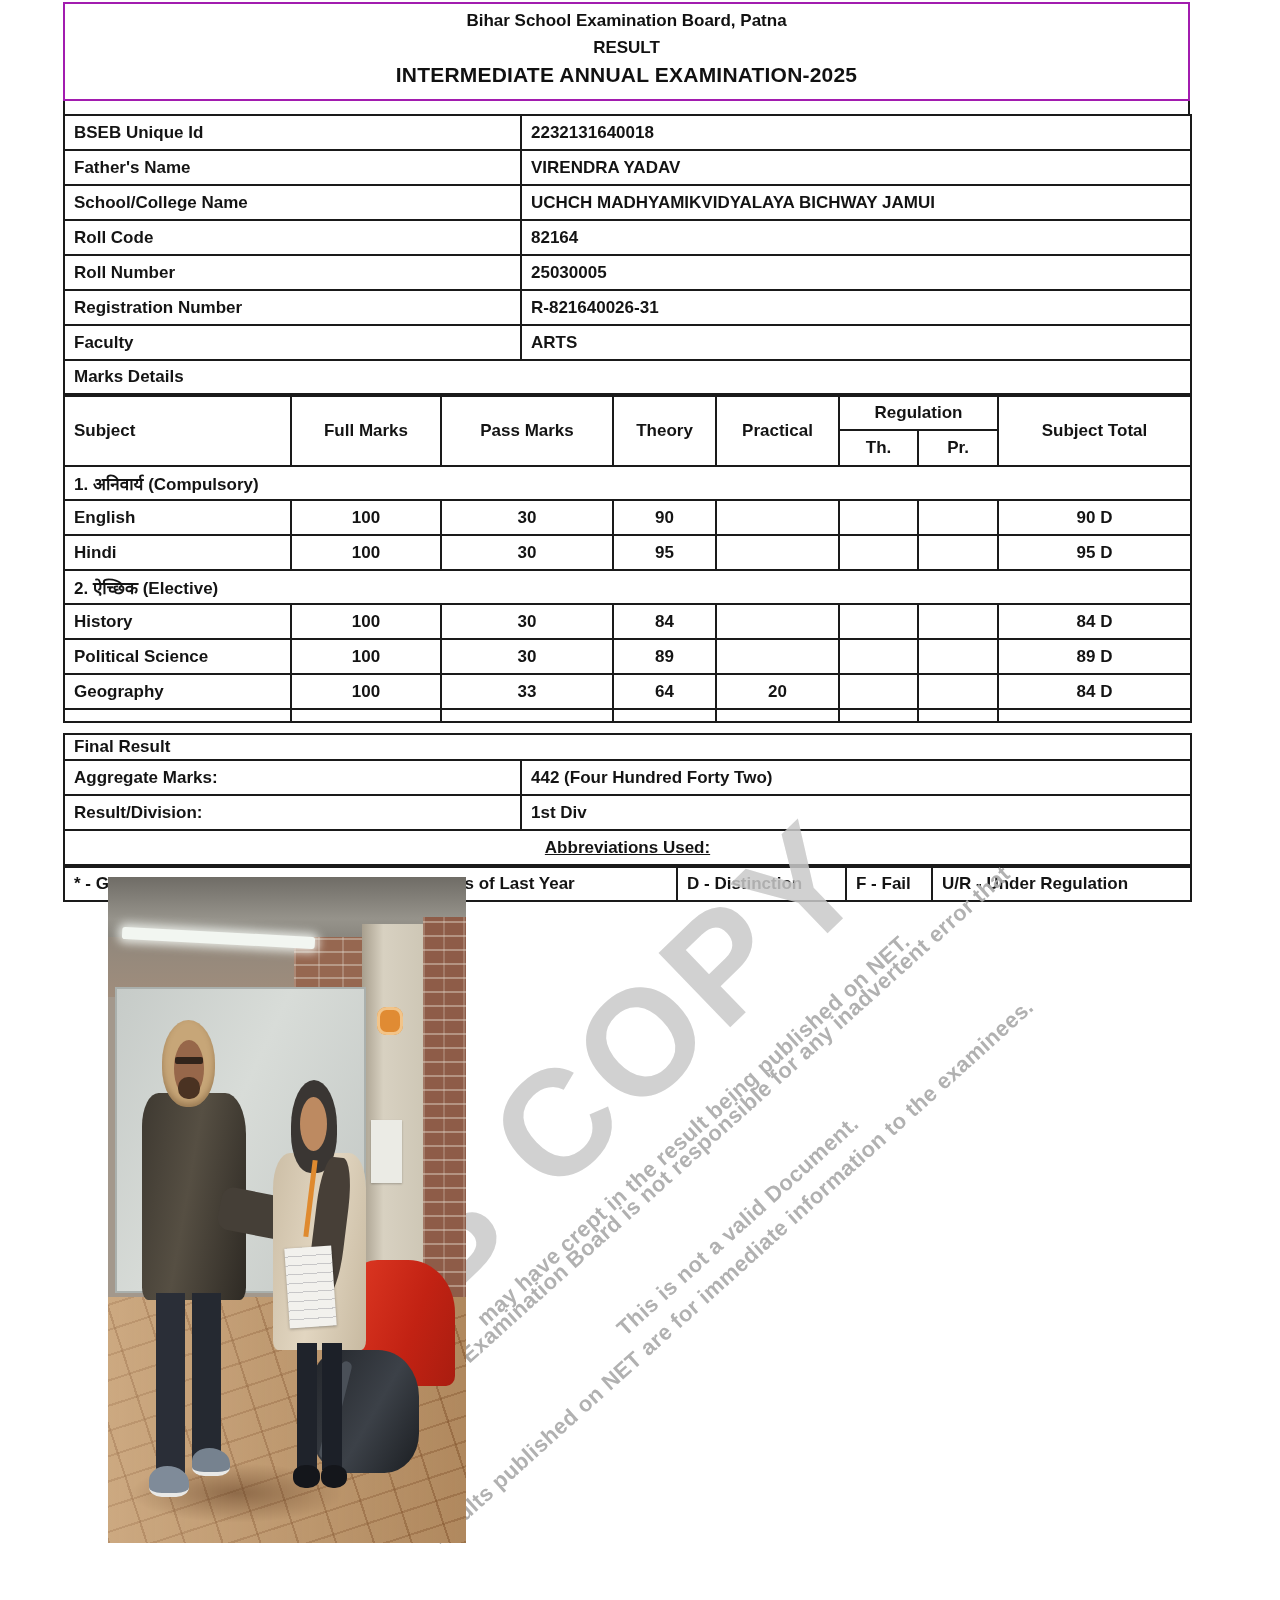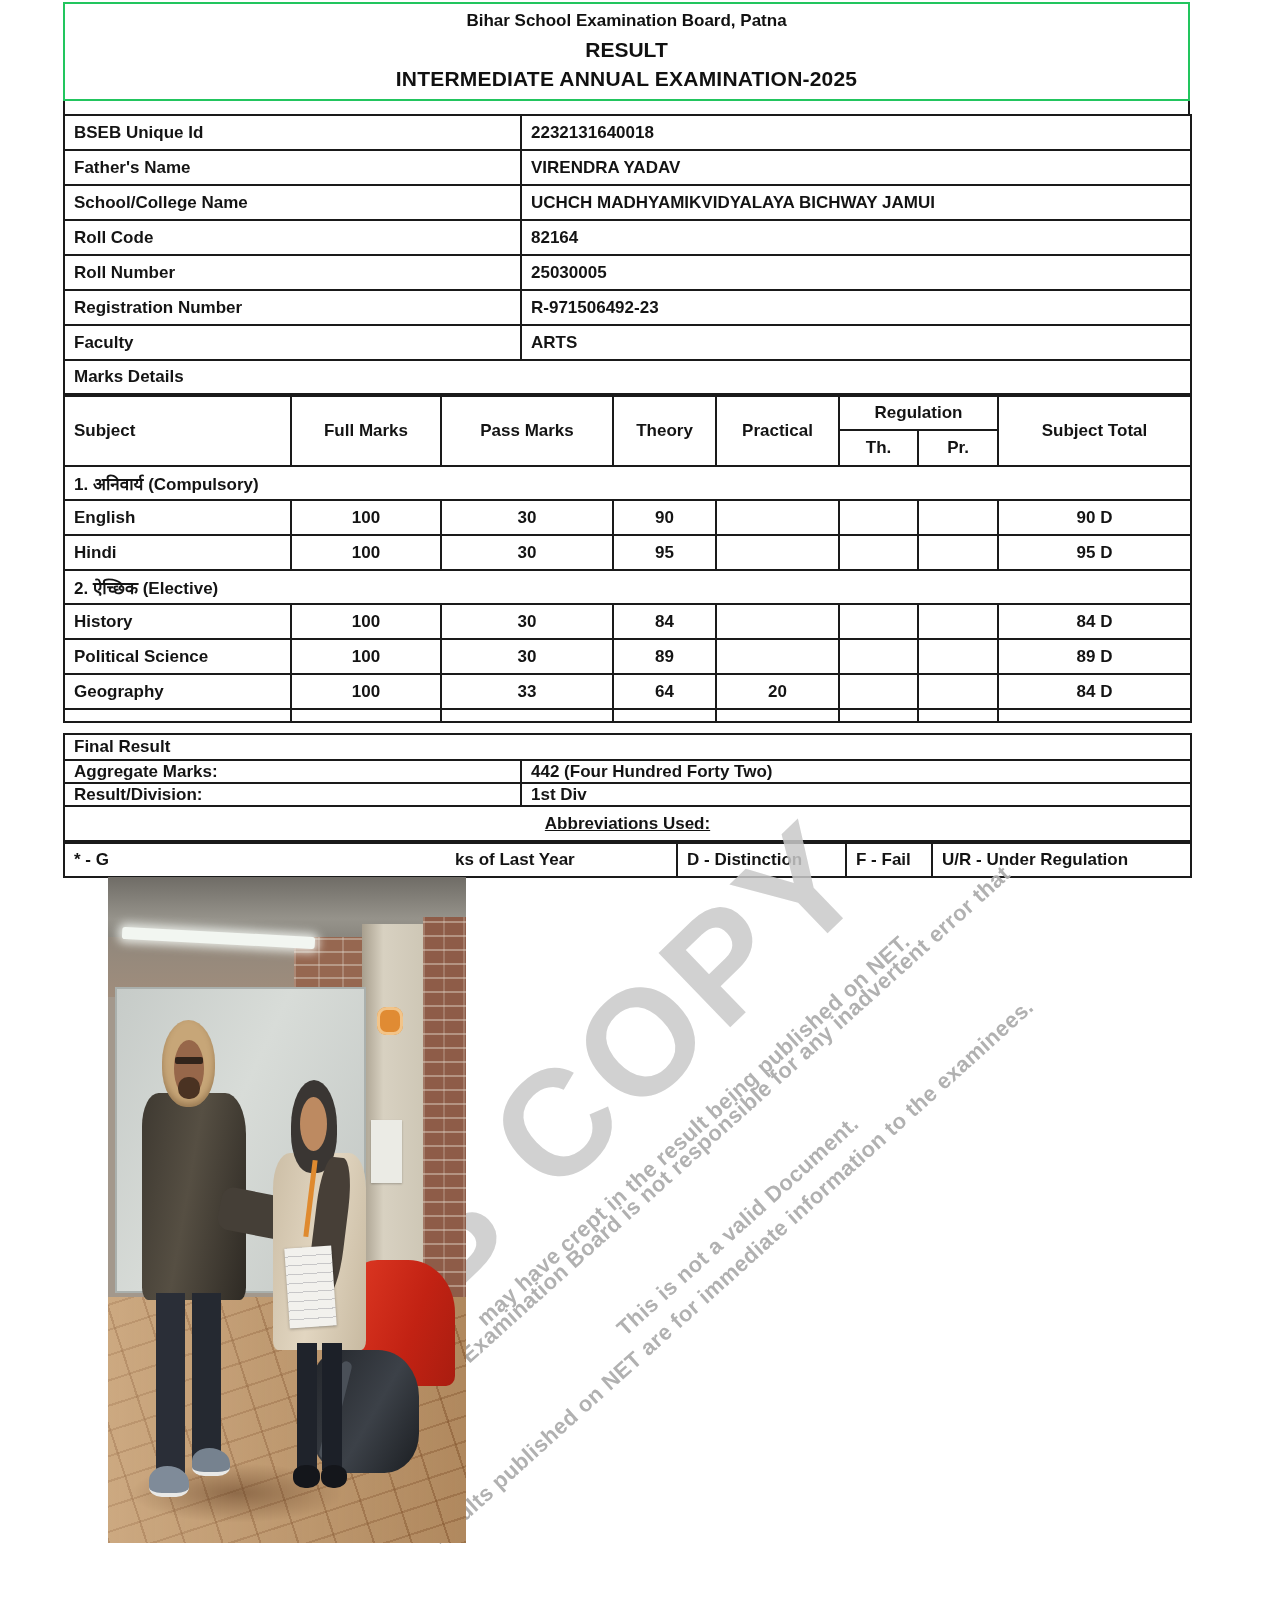--- a/index.html
+++ b/index.html
@@ -3,23 +3,23 @@
 <meta charset="utf-8">
 <style>
   * { margin:0; padding:0; box-sizing:border-box; }
   html,body { background:#ffffff; }
   body { width:1280px; height:1600px; position:relative; overflow:hidden;
          font-family:"Liberation Sans", sans-serif; color:#111; }
   .page { position:absolute; left:0; top:0; width:1280px; height:1600px; background:#fff; }
 
   .doc { position:absolute; left:63px; top:2px; width:1127px; }
 
-  .header-box { border:2px solid #22c55e; height:99px; text-align:center; background:#fff; }
+  .header-box { border:2px solid #a21caf; height:99px; text-align:center; background:#fff; }
   .hl1 { font-size:17px; font-weight:700; padding-top:7px; }
-  .hl2 { font-size:21px; font-weight:700; padding-top:7px; }
+  .hl2 { font-size:17px; font-weight:700; padding-top:7px; }
   .hl3 { font-size:21px; font-weight:700; padding-top:5px; letter-spacing:.2px; }
 
   .gap-row { height:13px; border-left:2px solid #1a1a1a; border-right:2px solid #1a1a1a; }
 
   table { border-collapse:collapse; table-layout:fixed; width:1127px; background:transparent; }
   td, th { border:2px solid #1a1a1a; font-size:17px; font-weight:700; color:#141414;
            padding:0 0 0 9px; text-align:left; vertical-align:middle; overflow:hidden;
            white-space:nowrap; background:transparent; }
   td.c, th.c { text-align:center; padding:0; }
 
@@ -27,21 +27,21 @@
   .row-marks-details td { height:34px;margin-left:32px; }
 
   .marks th { height:35px; }
   .marks .head-top th { border-bottom:none; }
   .marks td { height:35px; }
   .marks .section td { height:34px;margin-left:12px; }
   .marks .thin td { height:13px; }
 
   .hgap { height:10px; background:#fff; }
 
-  .final td { height:23px; }
+  .final td { height:35px; }
   .final .row-final-label td { height:26px; }
 
   .abbr-head td { height:35px; text-align:center; padding:4px; }
   .abbr-head .u { text-decoration:underline; }
   .abbrs td { height:34px; }
   .cell-split { position:relative; }
   .cell-split .suffix { position:absolute; left:390px; top:50%; transform:translateY(-50%); }
 
   
   .wm { position:absolute; z-index:20; pointer-events:none; white-space:nowrap;
@@ -164,21 +164,21 @@
         <tr>
           <td>Roll Code</td>
           <td>82164</td>
         </tr>
         <tr>
           <td>Roll Number</td>
           <td>25030005</td>
         </tr>
         <tr>
           <td>Registration Number</td>
-          <td>R-971506492-23</td>
+          <td>R-821640026-31</td>
         </tr>
         <tr>
           <td>Faculty</td>
           <td>ARTS</td>
         </tr>
         <tr class="row-marks-details">
           <td colspan="2">Marks Details</td>
         </tr>
       </tbody>
     </table>

